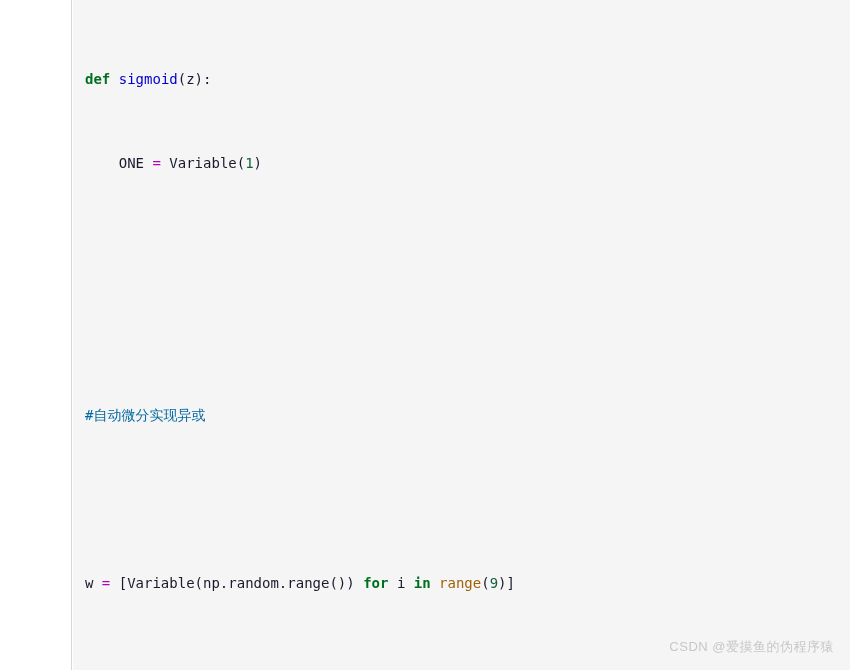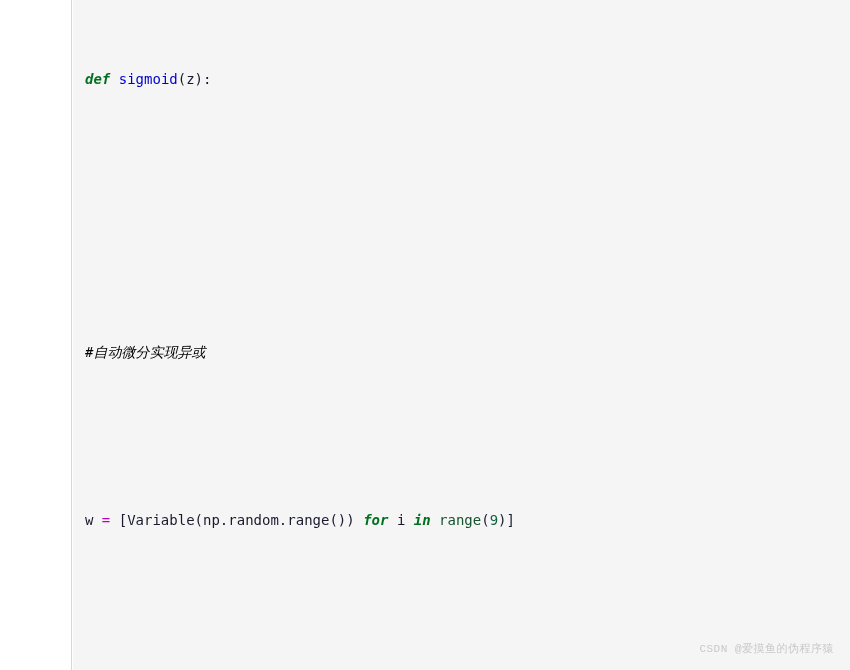--- a/index.html
+++ b/index.html
@@ -56,53 +56,54 @@
     color: #1a1a2e;
     letter-spacing: 0px;
   }
 
   .ln {
     height: 21px;
     white-space: pre;
   }
 
   
-  .kw   { color: #007020; font-weight: bold; font-style: italic; }   
+  .kw   { color: #007020; font-weight: bold; }   
   .fn   { color: #0000cf; text-align: center; }                      
-  .bi   { color: #14532d; }                      
+  .bi   { color: #a16207; }                      
   .num  { color: #106040; }                      
   .op   { color: #bb00bb; }                      
-  .cmt  { color: #000000; font-style: italic; }  
+  .cmt  { color: #0369a1; }  
   .pl   { color: #1a1a2e; }
 
   #watermark {
     position: absolute;
     right: 16px;
     bottom: 14px;
-    font-family: Liberation Mono, monospace;
-    font-size: 11px;
+    font-family: Liberation Sans, sans-serif;
+    font-size: 13px;
     color: #c8c8c8;
     letter-spacing: 0.5px;
     white-space: nowrap;
     user-select: none;
   }
 </style>
 </head>
 <body>
 
 <div id="screenshot">
 
   <div id="gutter"></div>
 
   <div id="code-surface">
 
     <div id="code-block">
 
       <div class="ln"><span class="kw">def</span> <span class="fn">sigmoid</span><span class="pl">(z):</span></div>
 
+      <div class="ln"><span class="pl">    ONE </span><span class="op">=</span><span class="pl"> Variable(</span><span class="num">1</span><span class="pl">)</span></div>
 
 
       <div class="ln">&nbsp;</div>
       <div class="ln">&nbsp;</div>
 
       <div class="ln"><span class="cmt">#自动微分实现异或</span></div>
 
       <div class="ln">&nbsp;</div>
 
       <div class="ln"><span class="pl">w </span><span class="op">=</span><span class="pl"> [Variable(np.random.range()) </span><span class="kw">for</span><span class="pl"> i </span><span class="kw">in</span><span class="pl"> </span><span class="bi">range</span><span class="pl">(</span><span class="num">9</span><span class="pl">)]</span></div>

